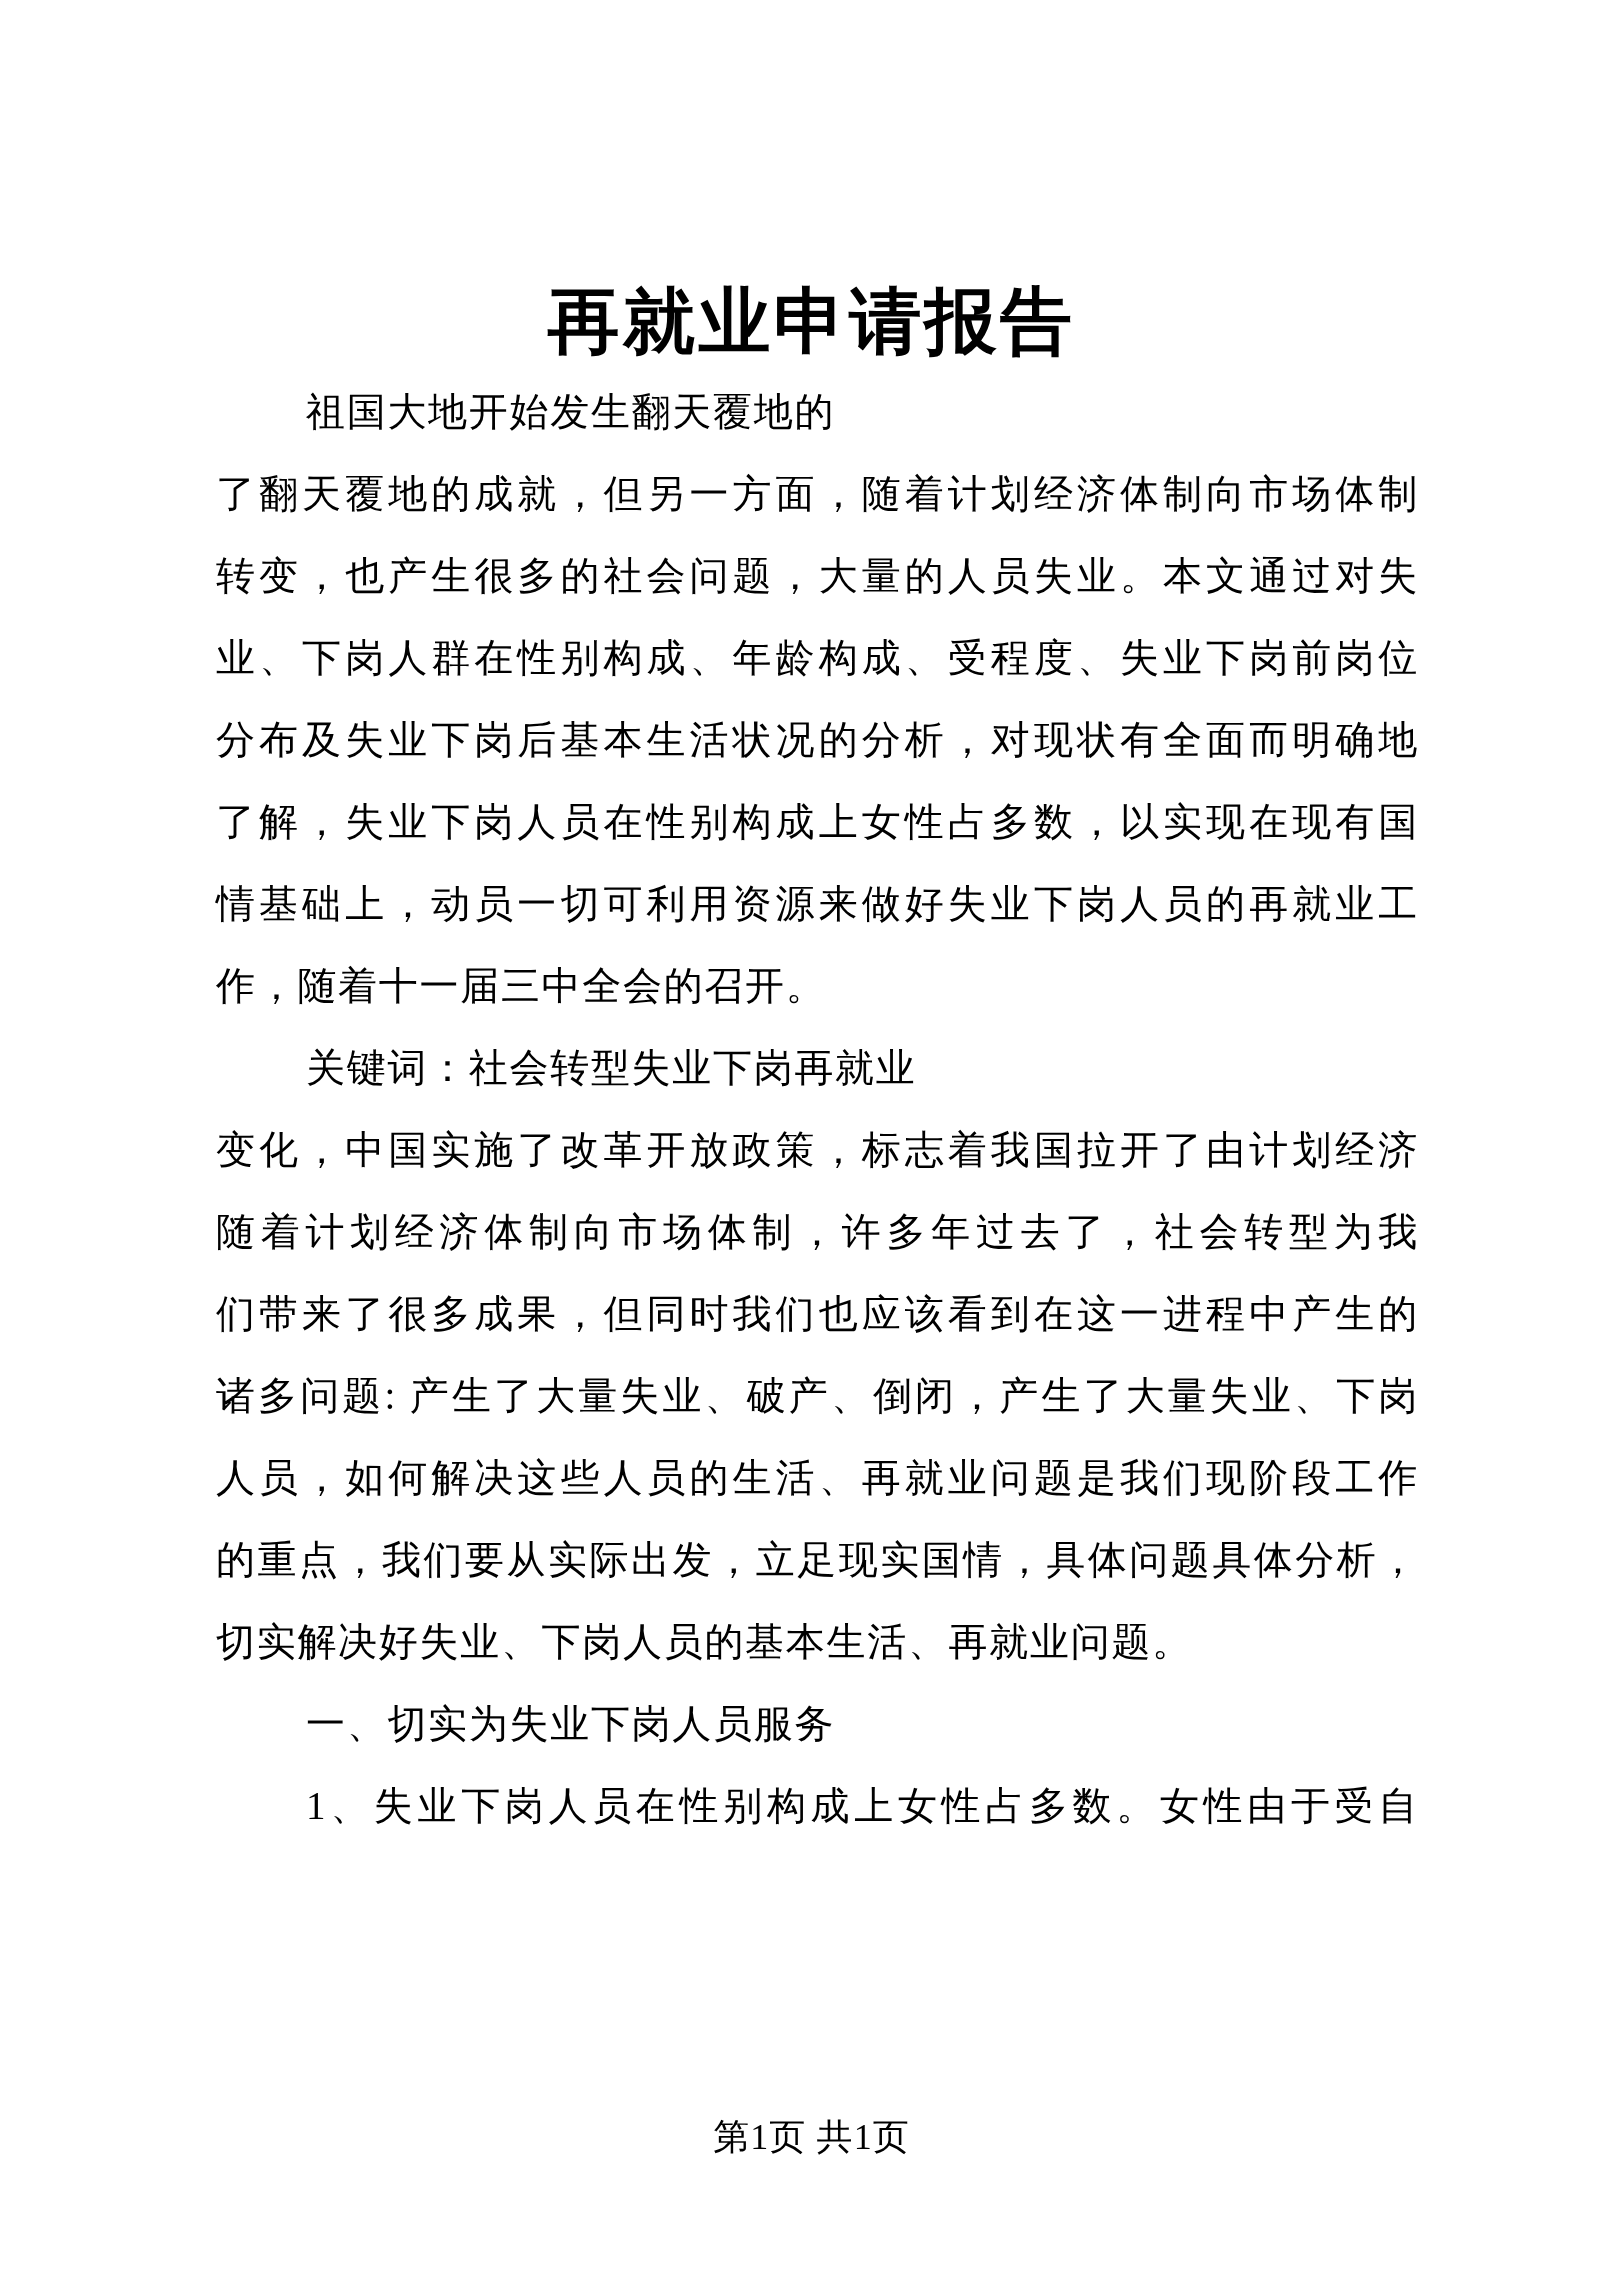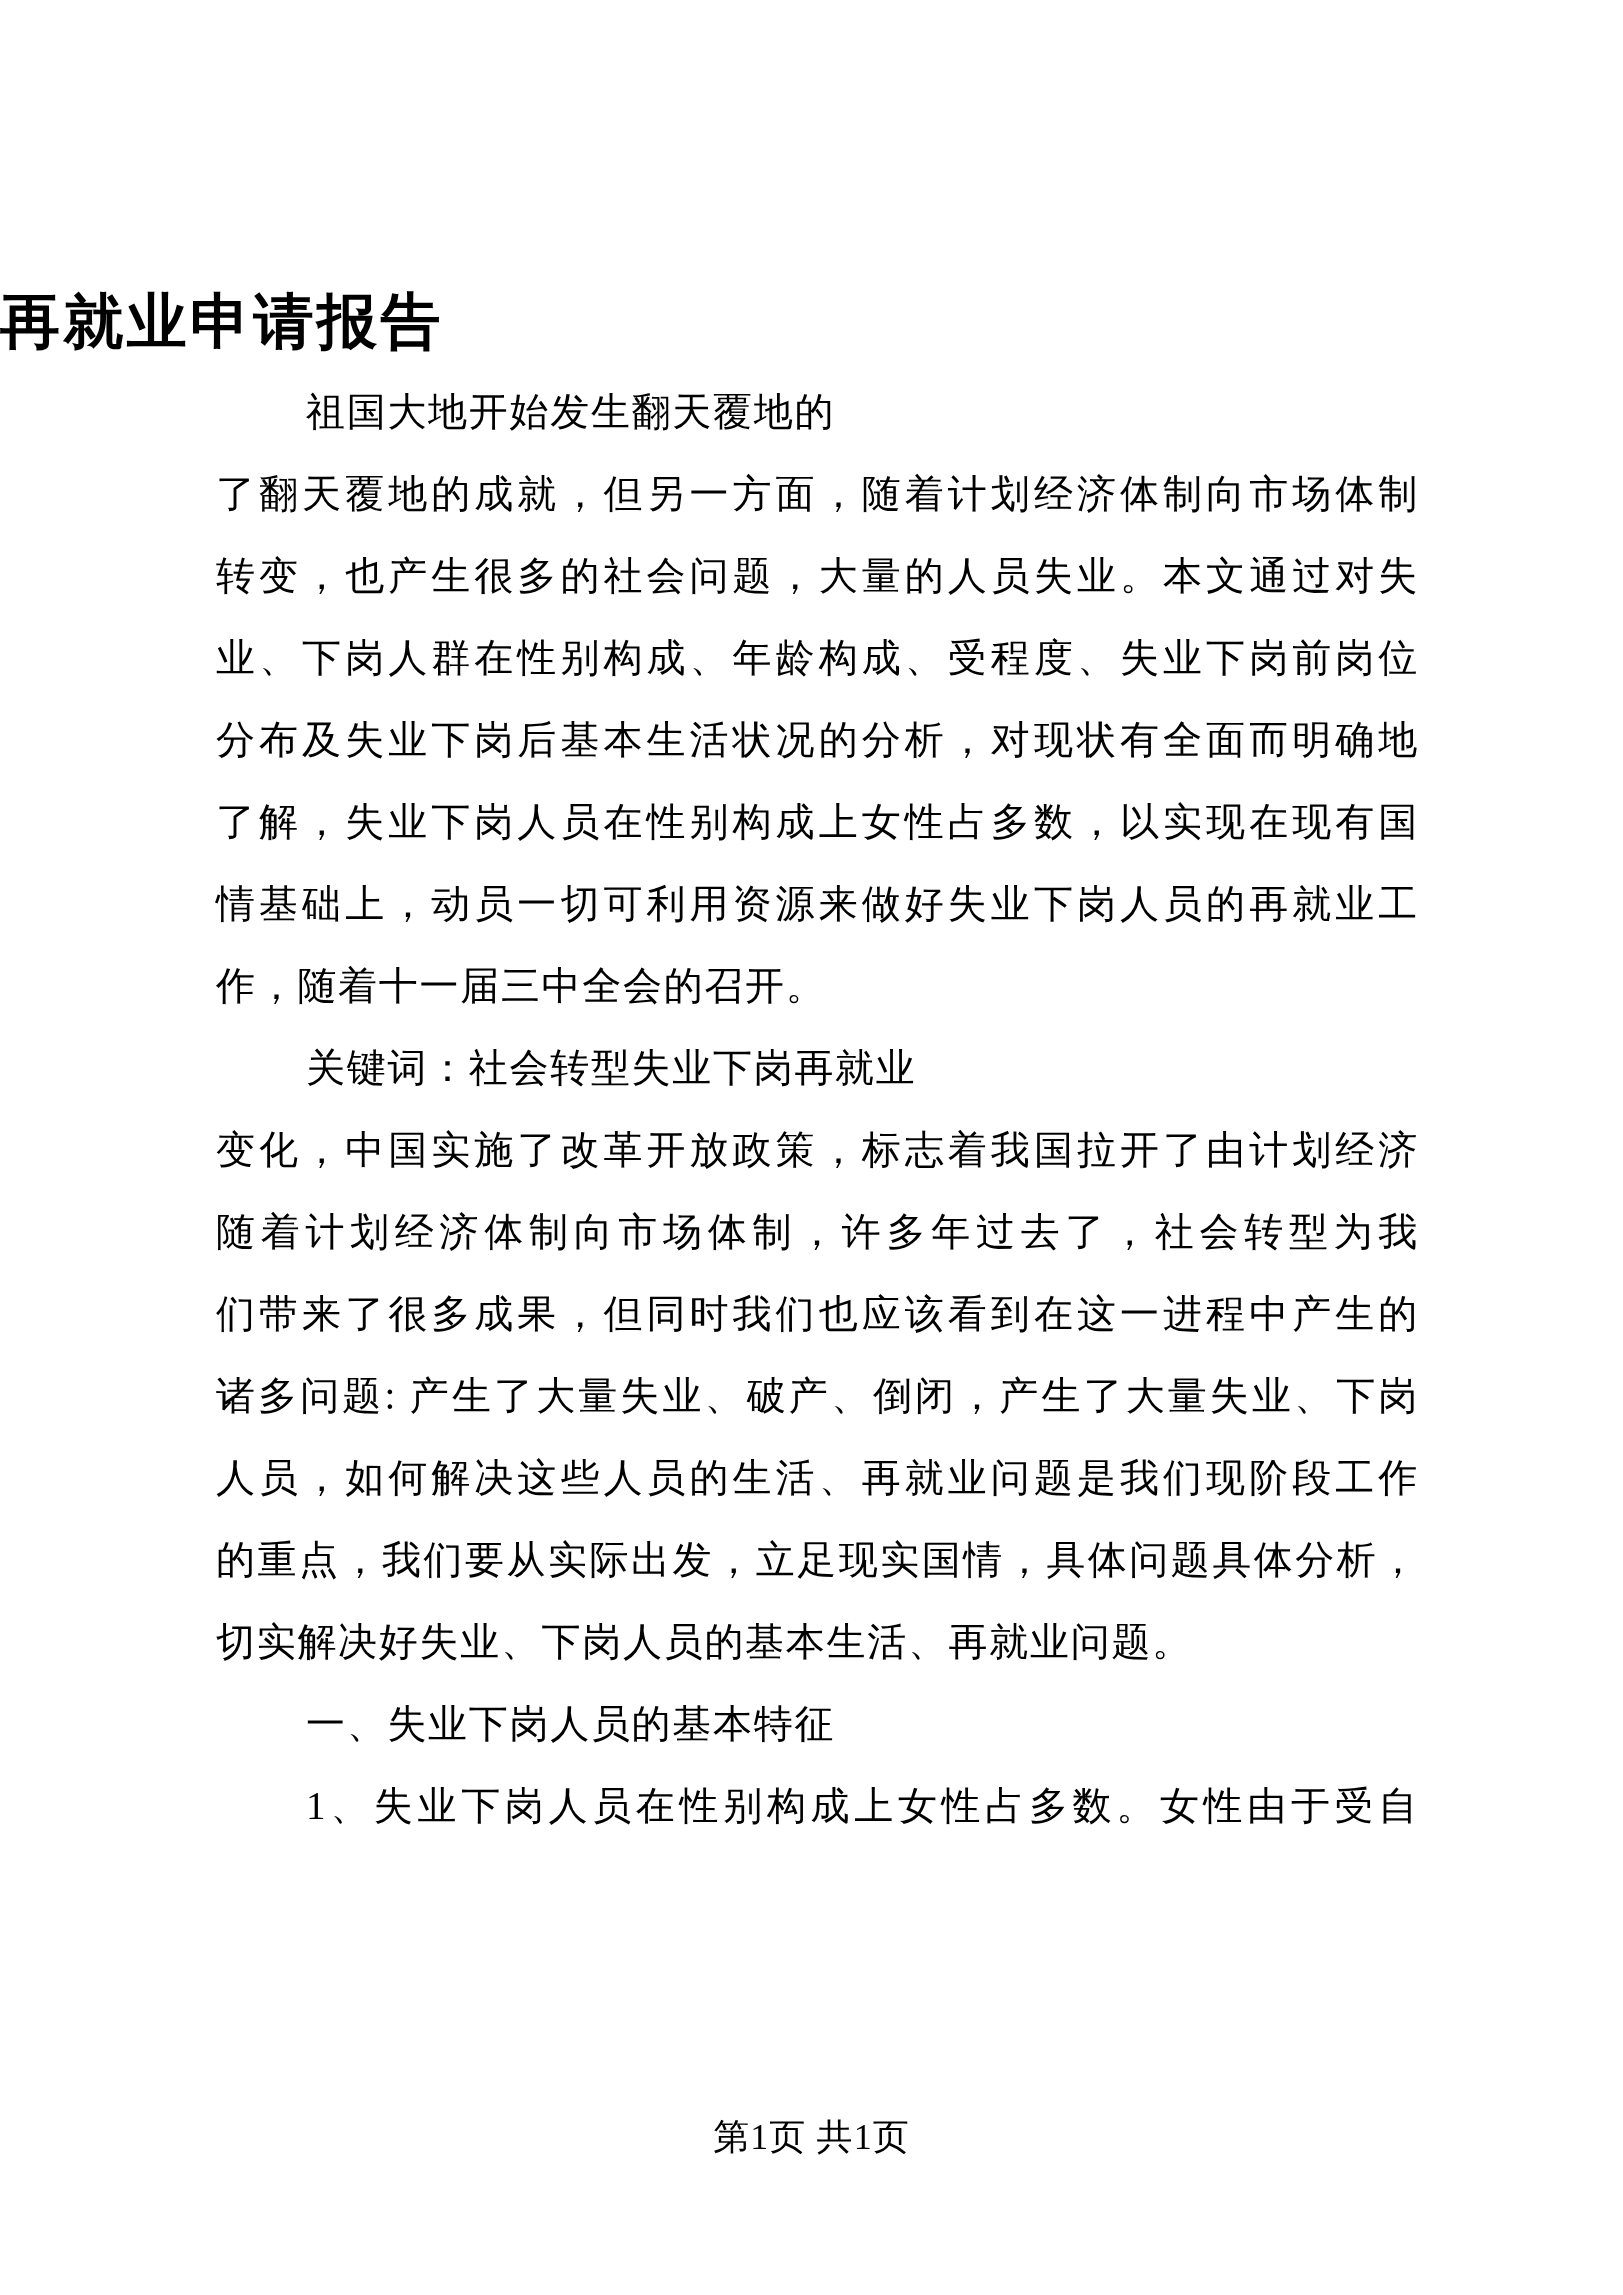--- a/index.html
+++ b/index.html
@@ -14,23 +14,23 @@
     background: #ffffff;
     color: #000000;
     font-family: "Liberation Serif", serif;
     overflow: hidden;
   }
   .doc-title {
     position: absolute;
     top: 283px;
     left: 0;
     width: 100%;
-    text-align: left;
+    text-align: center;
     font-weight: bold;
-    font-size: 60px;
+    font-size: 72px;
     line-height: 79px;
     letter-spacing: 3.4px;
   }
   .doc-body {
     position: absolute;
     top: 371px;
     left: 216px;
     width: 1203px;
   }
   .ln {
@@ -76,20 +76,20 @@
       <div class="ln fill">情基础上，动员一切可利用资源来做好失业下岗人员的再就业工</div>
       <div class="ln">作，随着十一届三中全会的召开。</div>
       <div class="ln indent">关键词：社会转型失业下岗再就业</div>
       <div class="ln fill">变化，中国实施了改革开放政策，标志着我国拉开了由计划经济</div>
       <div class="ln fill">随着计划经济体制向市场体制，许多年过去了，社会转型为我</div>
       <div class="ln fill">们带来了很多成果，但同时我们也应该看到在这一进程中产生的</div>
       <div class="ln fill">诸多问题: 产生了大量失业、破产、倒闭，产生了大量失业、下岗</div>
       <div class="ln fill">人员，如何解决这些人员的生活、再就业问题是我们现阶段工作</div>
       <div class="ln fill">的重点，我们要从实际出发，立足现实国情，具体问题具体分析，</div>
       <div class="ln">切实解决好失业、下岗人员的基本生活、再就业问题。</div>
-      <div class="ln indent">一、失业下岗人员的基本特征</div>
+      <div class="ln indent">一、切实为失业下岗人员服务</div>
       <div class="ln indent fill">1、失业下岗人员在性别构成上女性占多数。女性由于受自</div>
     </div>
 
   <div class="doc-footer">第1页 共1页</div>
 
 </div>
 
 
 </body></html>

